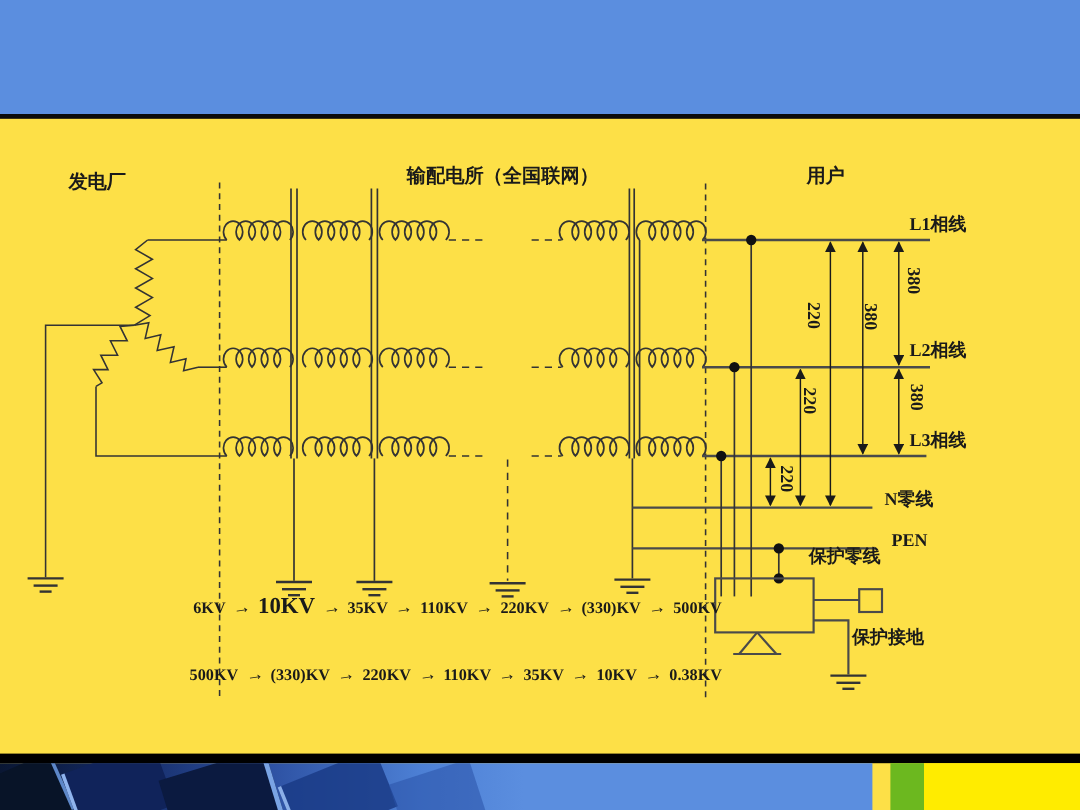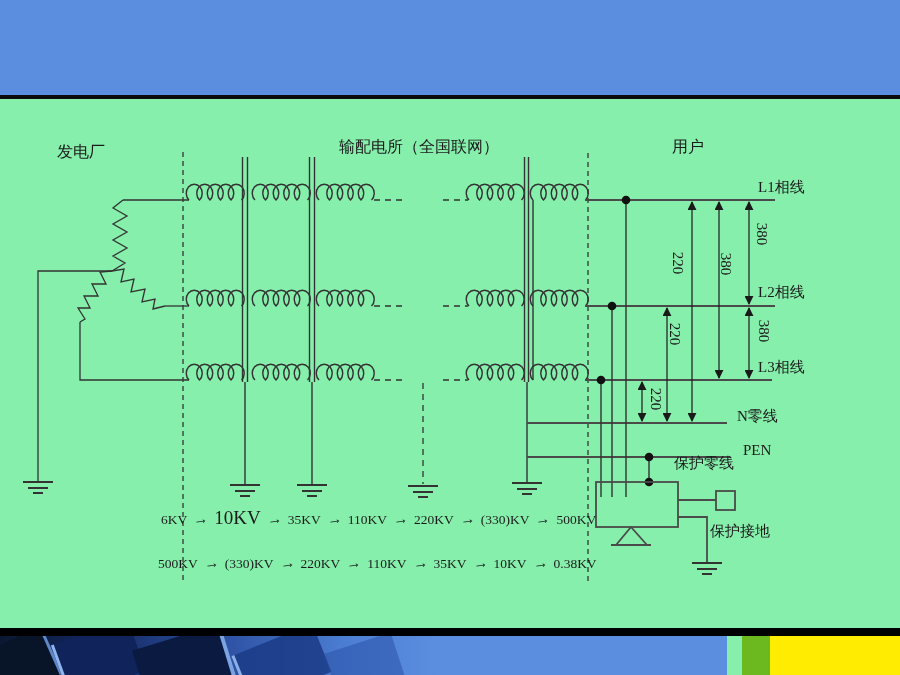--- a/index.html
+++ b/index.html
@@ -1,17 +1,17 @@
 <!DOCTYPE html>
 <html><head>
 <meta charset="utf-8">
 <style>
   html,body{margin:0;padding:0;background:#888;}
-  .slide{position:relative;width:900px;height:675px;background:#86efac;overflow:hidden;
-         font-family:"Liberation Serif","DejaVu Serif",serif;}
+  .slide{position:relative;width:900px;height:675px;background:#fde047;overflow:hidden;
+         font-family:"Liberation Serif","DejaVu Serif",serif;font-weight:bold;}
   .header-bar{position:absolute;left:0;top:0;width:900px;height:95px;}
   .header-divider{position:absolute;left:0;top:95px;width:900px;height:4px;background:#0b0b0b;}
   .diagram-svg{position:absolute;left:0;top:0;width:900px;height:675px;}
   svg text{font-family:"Liberation Serif","DejaVu Serif",serif;fill:#1a1a1a;}
   .chain{position:absolute;display:flex;align-items:baseline;column-gap:6px;
          font-size:13.5px;color:#1a1a1a;white-space:nowrap;}
   .chain .arr{font-size:15px;transform:rotate(-8deg);}
   .chain .big{font-size:19px;}
   
   .footer-black{position:absolute;left:0;top:628px;width:900px;height:8px;background:#000;}
@@ -188,21 +188,21 @@
       <text x="758" y="192">L1相线</text>
       <text x="758" y="297">L2相线</text>
       <text x="758" y="372">L3相线</text>
       <text x="737" y="421">N零线</text>
       <text x="743" y="455">PEN</text>
       <text x="674" y="468">保护零线</text>
       <text x="710" y="536">保护接地</text>
     </g>
   </svg>
 
-  <div class="chain" style="left:161px;top:507px;">
+  <div class="chain" style="left:161px;top:495px;">
     <span>6KV</span>
       <span class="arr">→</span>
     <span class="big">10KV</span>
       <span class="arr">→</span>
     <span>35KV</span>
       <span class="arr">→</span>
     <span>110KV</span>
       <span class="arr">→</span>
     <span>220KV</span>
       <span class="arr">→</span>

